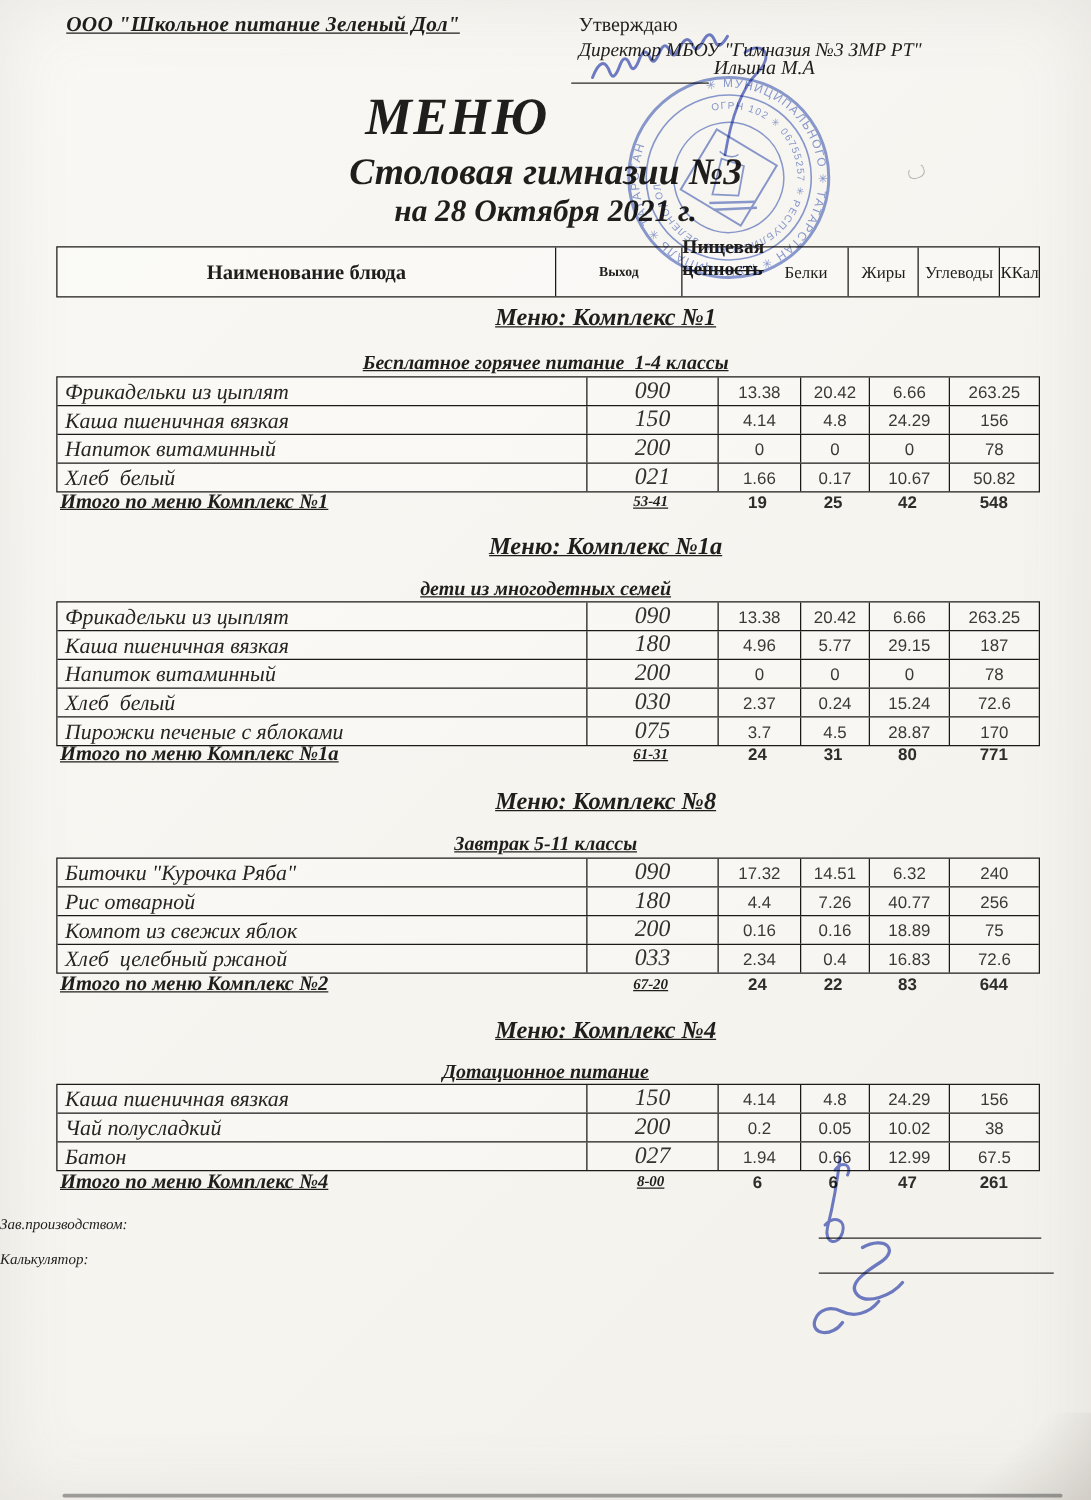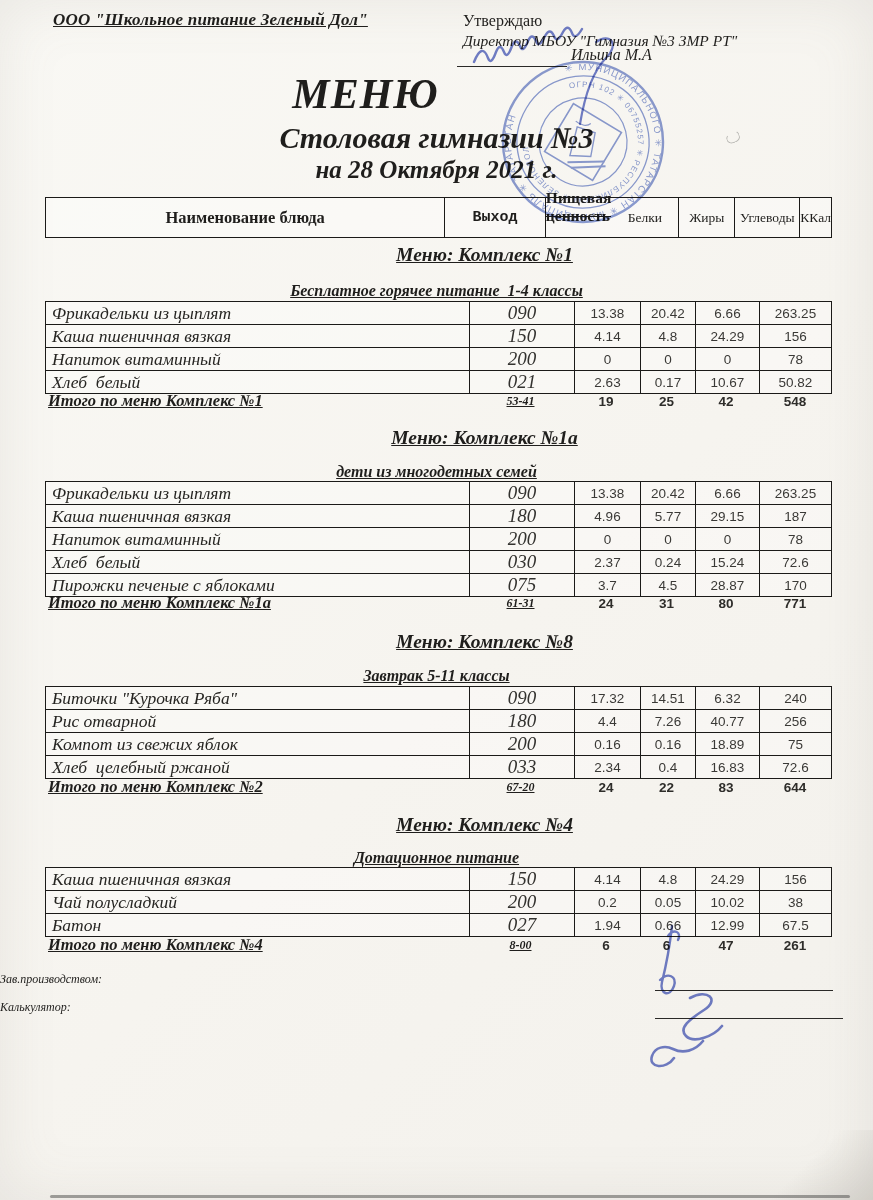--- a/index.html
+++ b/index.html
@@ -18,21 +18,21 @@
   .doc-title{left:0;top:70px;width:731px;text-align:center;font-size:42px;font-weight:bold;
              font-style:italic;letter-spacing:1px;}
   .doc-subtitle{left:0;top:121px;width:873px;text-align:center;font-size:30px;font-weight:bold;font-style:italic;}
   .doc-date{left:0;top:156px;width:873px;text-align:center;font-size:25px;font-weight:bold;font-style:italic;}
   
   .thead{left:45px;top:197px;width:787px;height:41px;border:1.9px solid #1b1a18;
          display:flex;box-sizing:border-box;background:rgba(255,255,255,.35);}
   .th-name{width:425px;display:flex;align-items:center;justify-content:center;
            font-weight:bold;font-size:16.5px;border-right:1.7px solid #1b1a18;box-sizing:border-box;}
   .th-out{width:107px;display:flex;align-items:center;justify-content:center;
-          font-weight:bold;font-size:15px;border-right:1.7px solid #1b1a18;box-sizing:border-box;font-family:Liberation Mono, monospace;}
+          font-weight:bold;font-size:11px;border-right:1.7px solid #1b1a18;box-sizing:border-box;}
   .th-nutr{flex:1;display:flex;flex-direction:row;}
   .th-nutr-top{height:18px;border-bottom:1.5px solid #1b1a18;display:flex;align-items:center;
                justify-content:center;font-weight:bold;font-size:15.5px;}
   .th-sub{flex:1;display:flex;}
   .th-sub div{display:flex;align-items:center;justify-content:center;font-size:13.5px;box-sizing:border-box;}
   .th-sub div + div{border-left:1.5px solid #1b1a18;}
   .sw1{width:67px;} .sw2{width:56px;} .sw3{width:65px;} .sw4{flex:1;}
   
   .sec-title{left:0;width:873px;text-align:center;font-size:19.5px;font-weight:bold;
              font-style:italic;text-decoration:underline;padding-left:48px;}
@@ -120,21 +120,21 @@
       <div class="c name">Напиток витаминный</div>
       <div class="c out">200</div>
       <div class="c v vw1">0</div>
       <div class="c v vw2">0</div>
       <div class="c v vw3">0</div>
       <div class="c v vw4">78</div>
     </div>
     <div class="trow">
       <div class="c name">Хлеб  белый</div>
       <div class="c out">021</div>
-      <div class="c v vw1">2.63</div>
+      <div class="c v vw1">1.66</div>
       <div class="c v vw2">0.17</div>
       <div class="c v vw3">10.67</div>
       <div class="c v vw4">50.82</div>
     </div>
   </div>
   <div class="abs total" style="top:391px">
     <div class="t-label">Итого по меню Комплекс №1</div>
     <div class="t-out">53-41</div>
     <div class="t-val vw1">19</div>
     <div class="t-val vw2">25</div>

